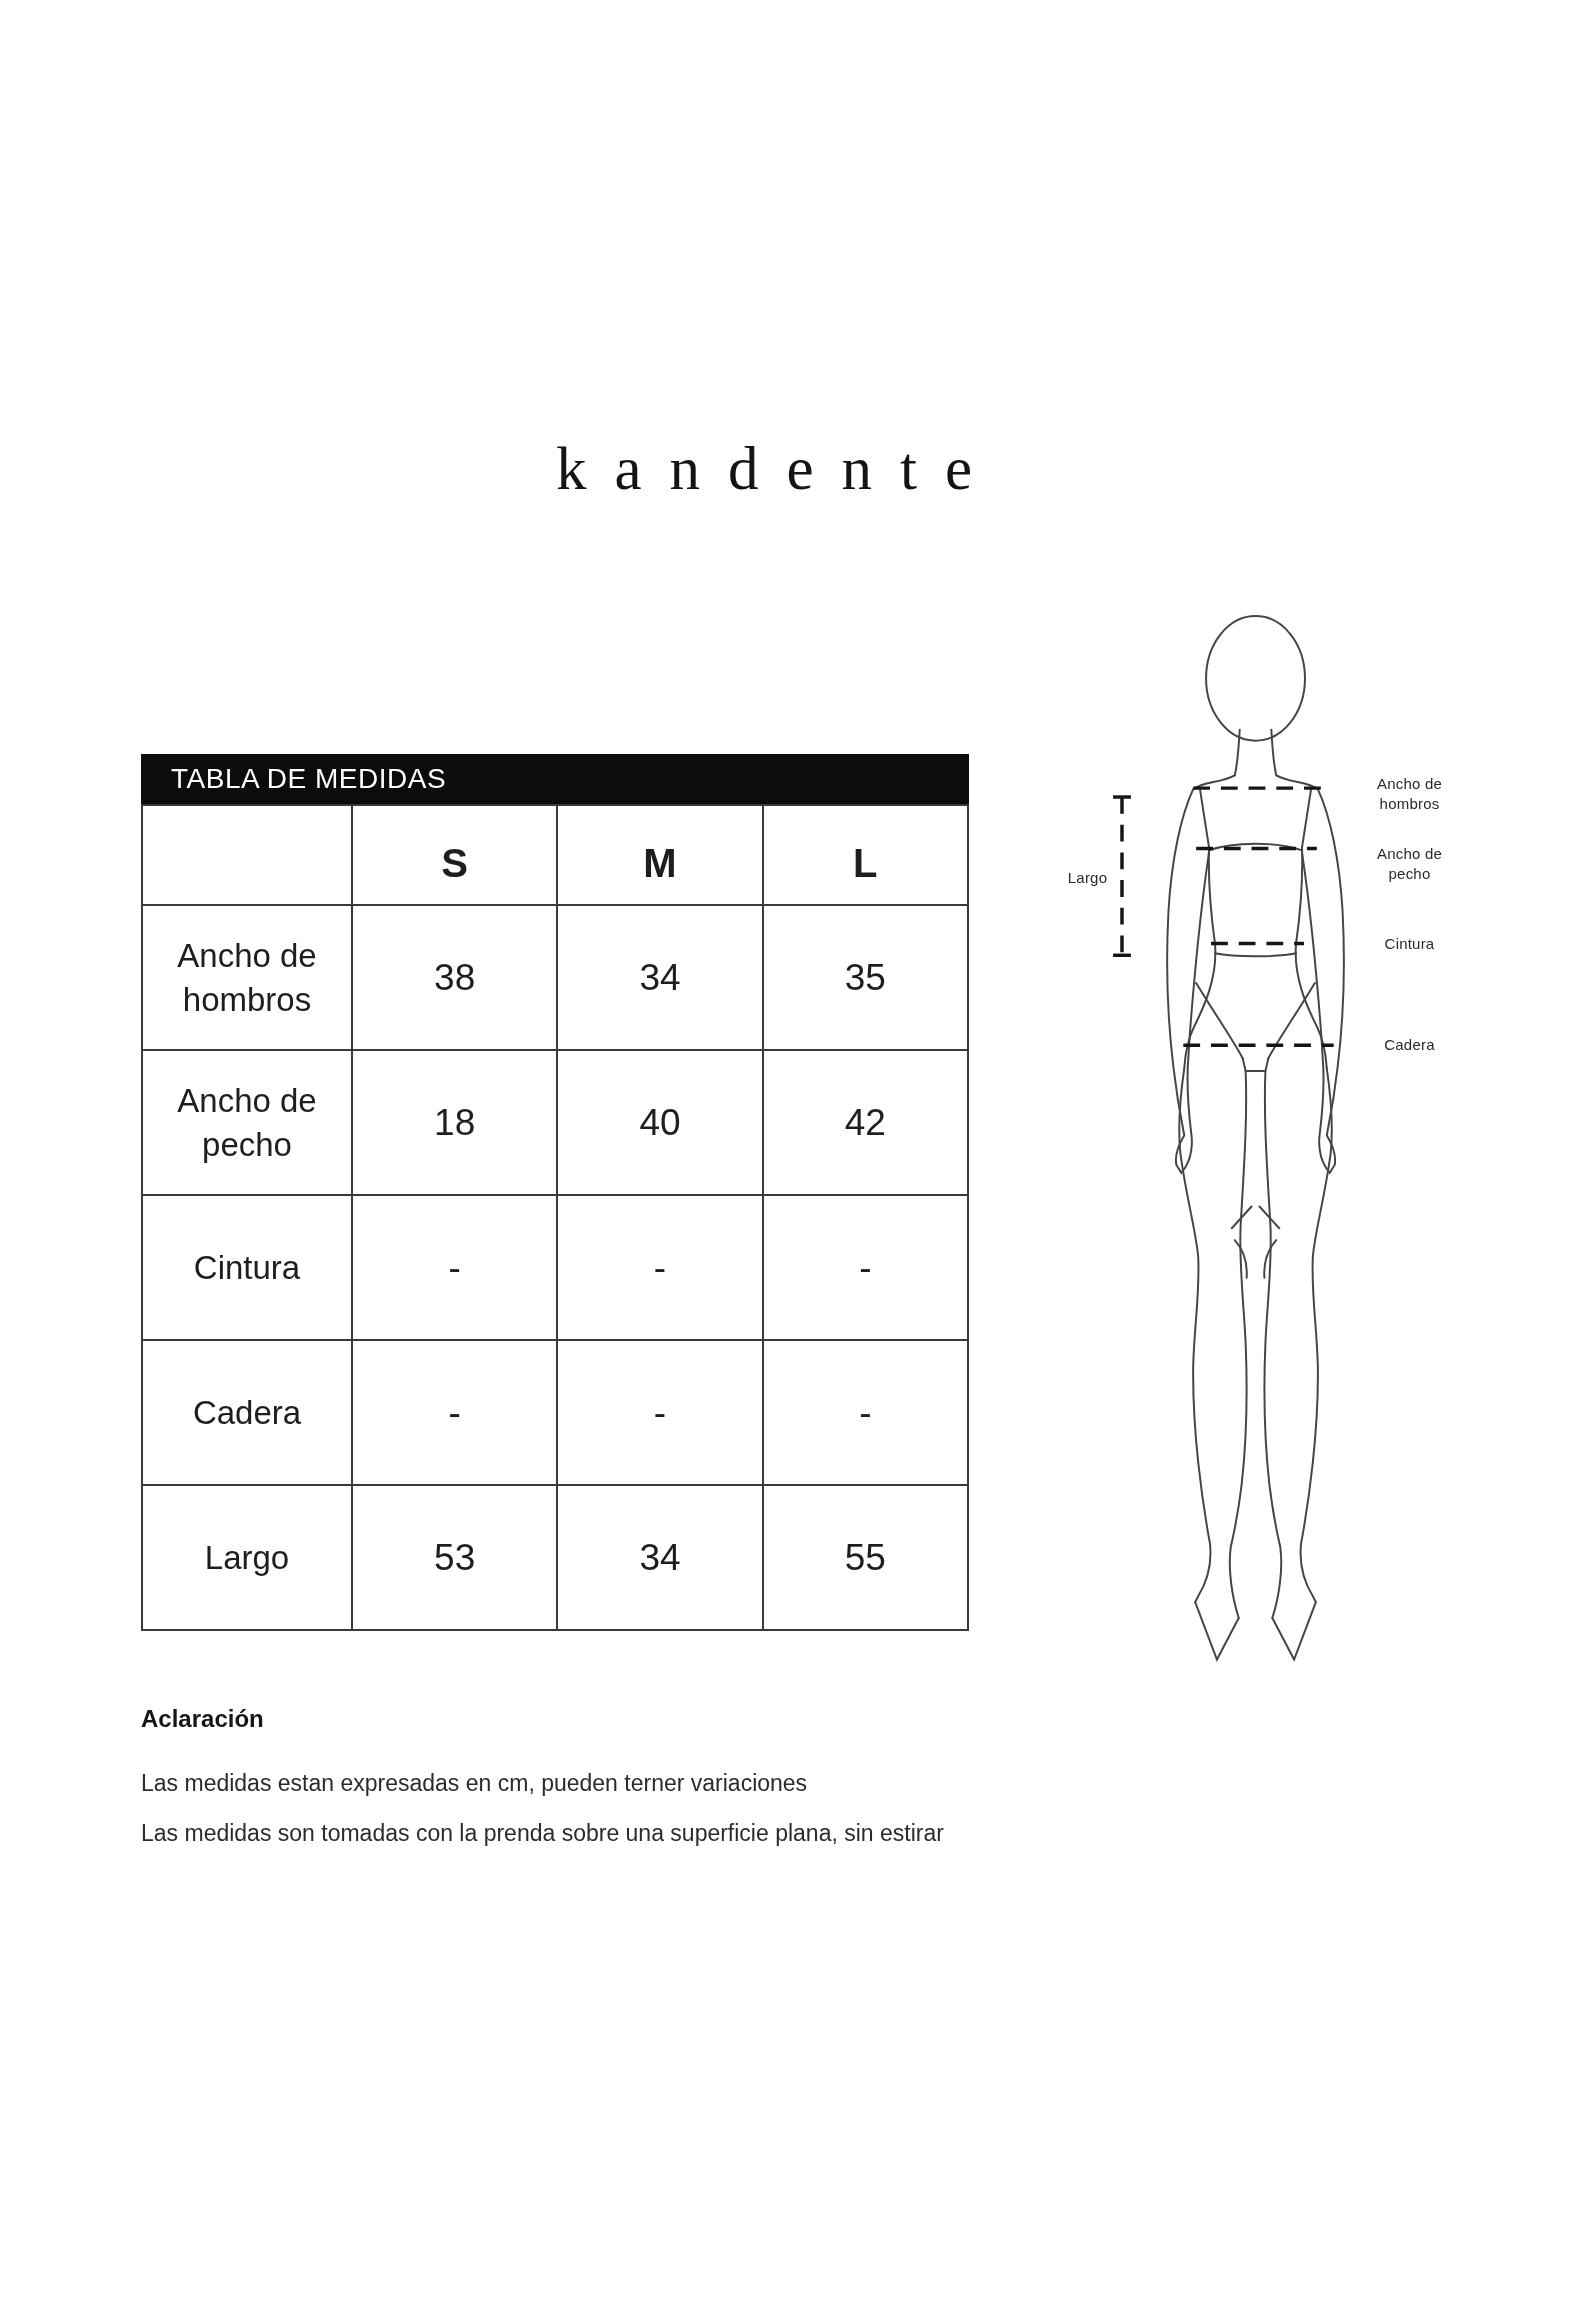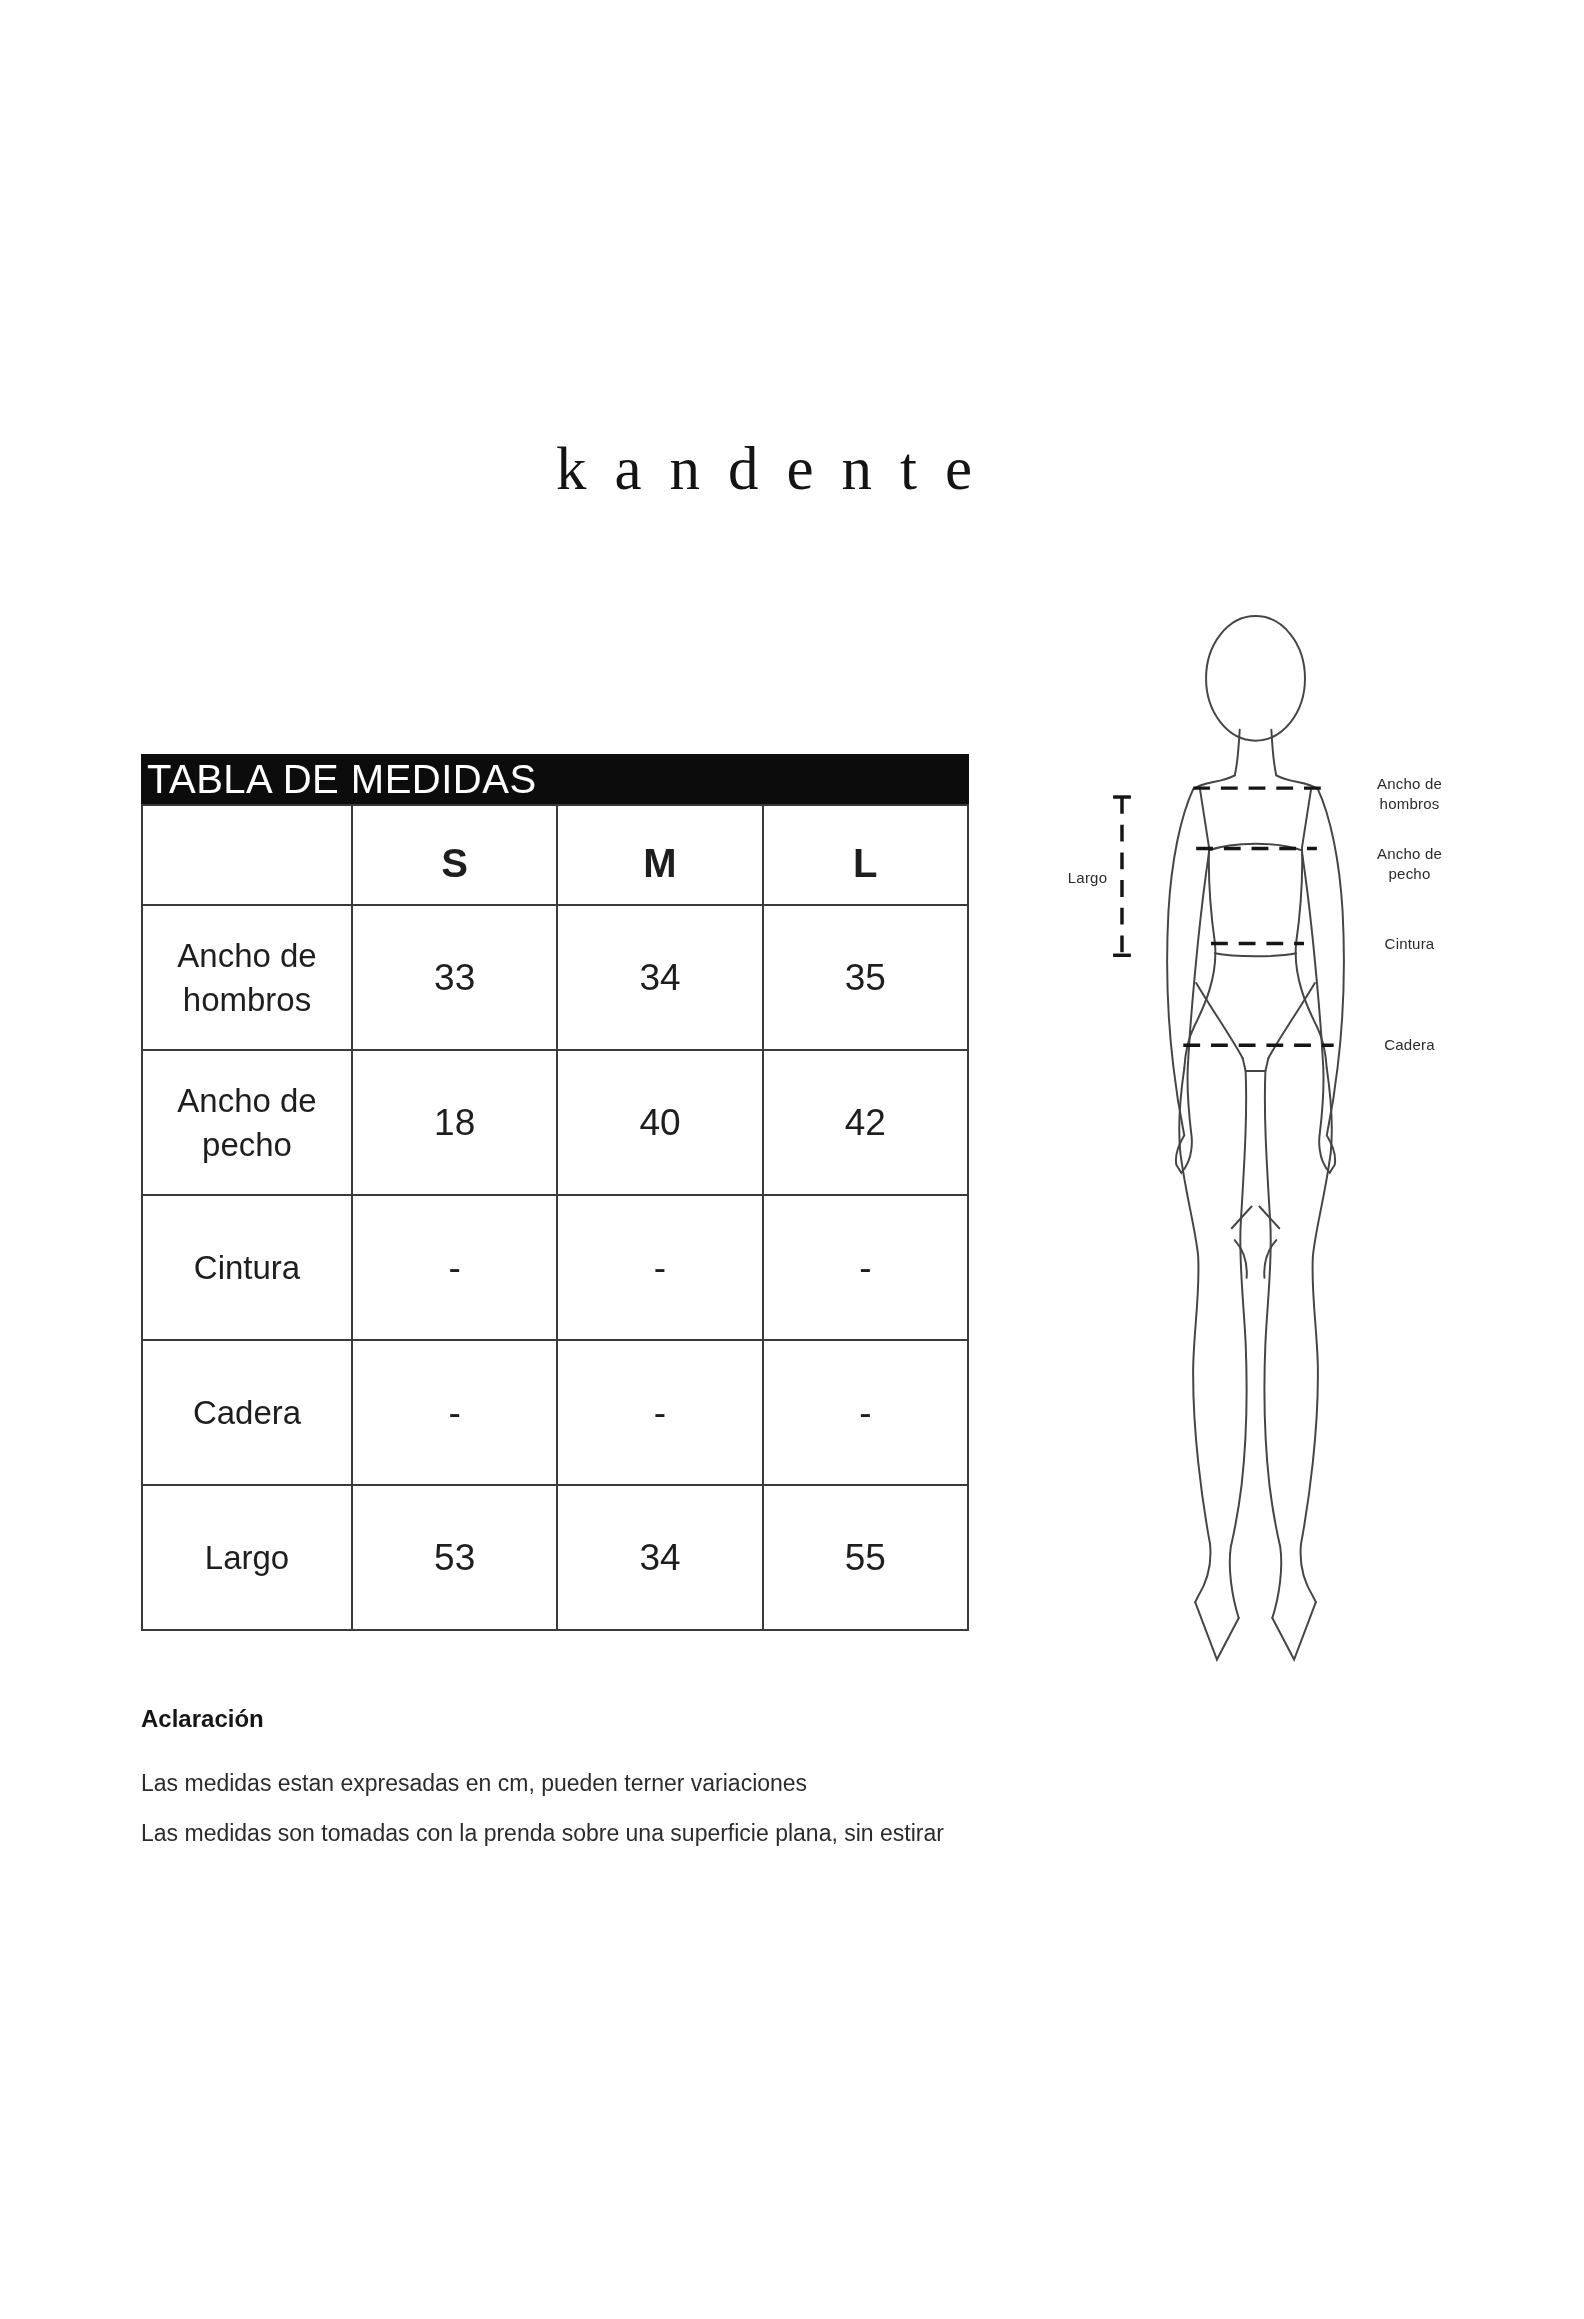--- a/index.html
+++ b/index.html
@@ -12,21 +12,21 @@
   .brand {
     position:absolute; top:434px; left:0; width:100%;
     text-align:center; font-family:"Liberation Serif", serif;
     font-size:61px; font-weight:400; color:#141414;
     letter-spacing:28px; text-indent:28px;
   }
   
   .table-wrap { position:absolute; left:141px; top:754px; width:828px; }
   .table-title {
     background:#0c0c0c; color:#ffffff; height:50px; line-height:50px;
-    font-size:40px; font-weight:500; letter-spacing:0.5px; padding-left:6px;
+    font-size:28px; font-weight:500; letter-spacing:0.5px; padding-left:30px;
     white-space:nowrap; overflow:hidden;
   }
   table.size-grid { width:100%; border-collapse:collapse; table-layout:fixed; }
   table.size-grid td {
     border:2px solid #3a3a3a; text-align:center; vertical-align:middle;
     color:#1e1e1e; background:#ffffff;
   }
   table.size-grid col.c-label { width:210px; }
   tr.size-row td { height:100px; font-size:40px; font-weight:700; padding-top:16px; }
   tr.data-row td { height:145px; }
@@ -71,21 +71,21 @@
         </colgroup>
       <tbody>
       <tr class="size-row">
         <td class="lbl"></td>
         <td>S</td>
         <td>M</td>
         <td>L</td>
       </tr>
       <tr class="data-row">
         <td class="lbl">Ancho de hombros</td>
-        <td class="val">33</td>
+        <td class="val">38</td>
         <td class="val">34</td>
         <td class="val">35</td>
       </tr>
       <tr class="data-row">
         <td class="lbl">Ancho de pecho</td>
         <td class="val">18</td>
         <td class="val">40</td>
         <td class="val">42</td>
       </tr>
       <tr class="data-row">

